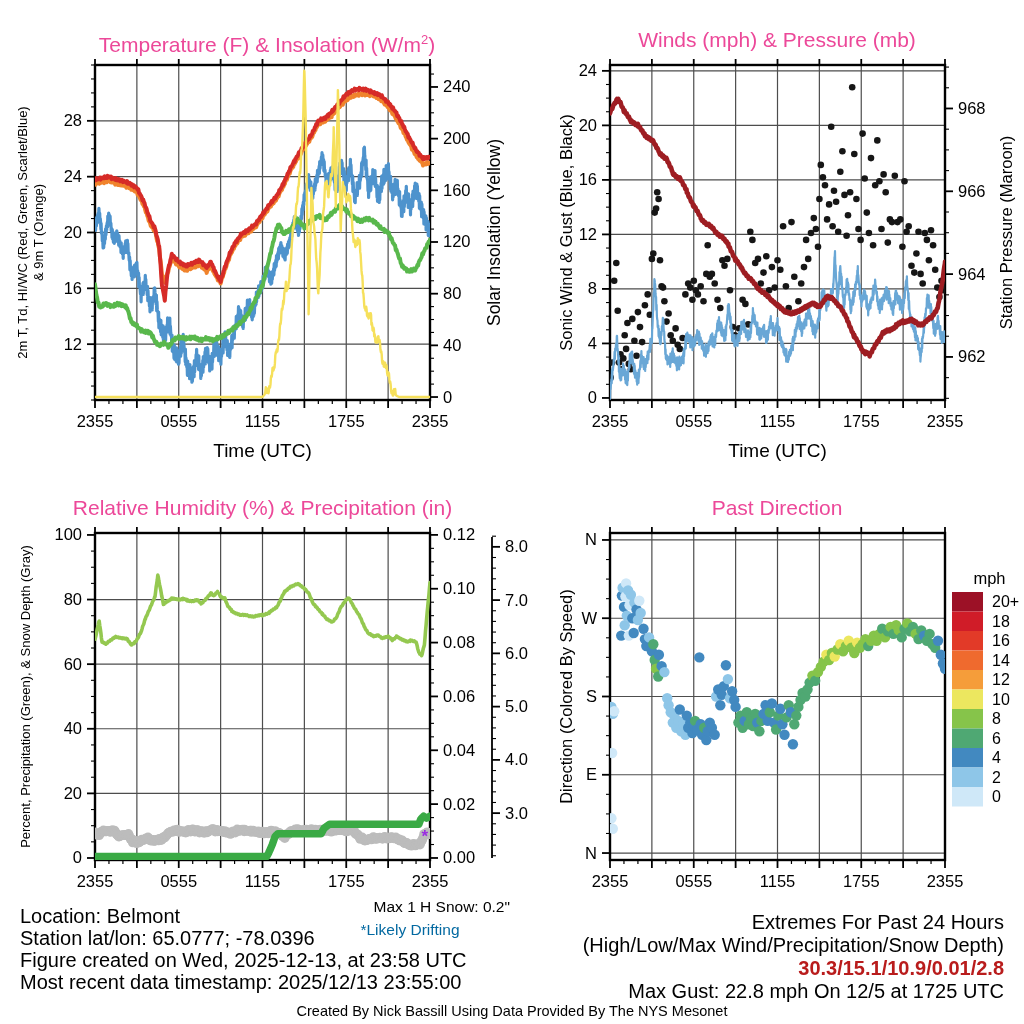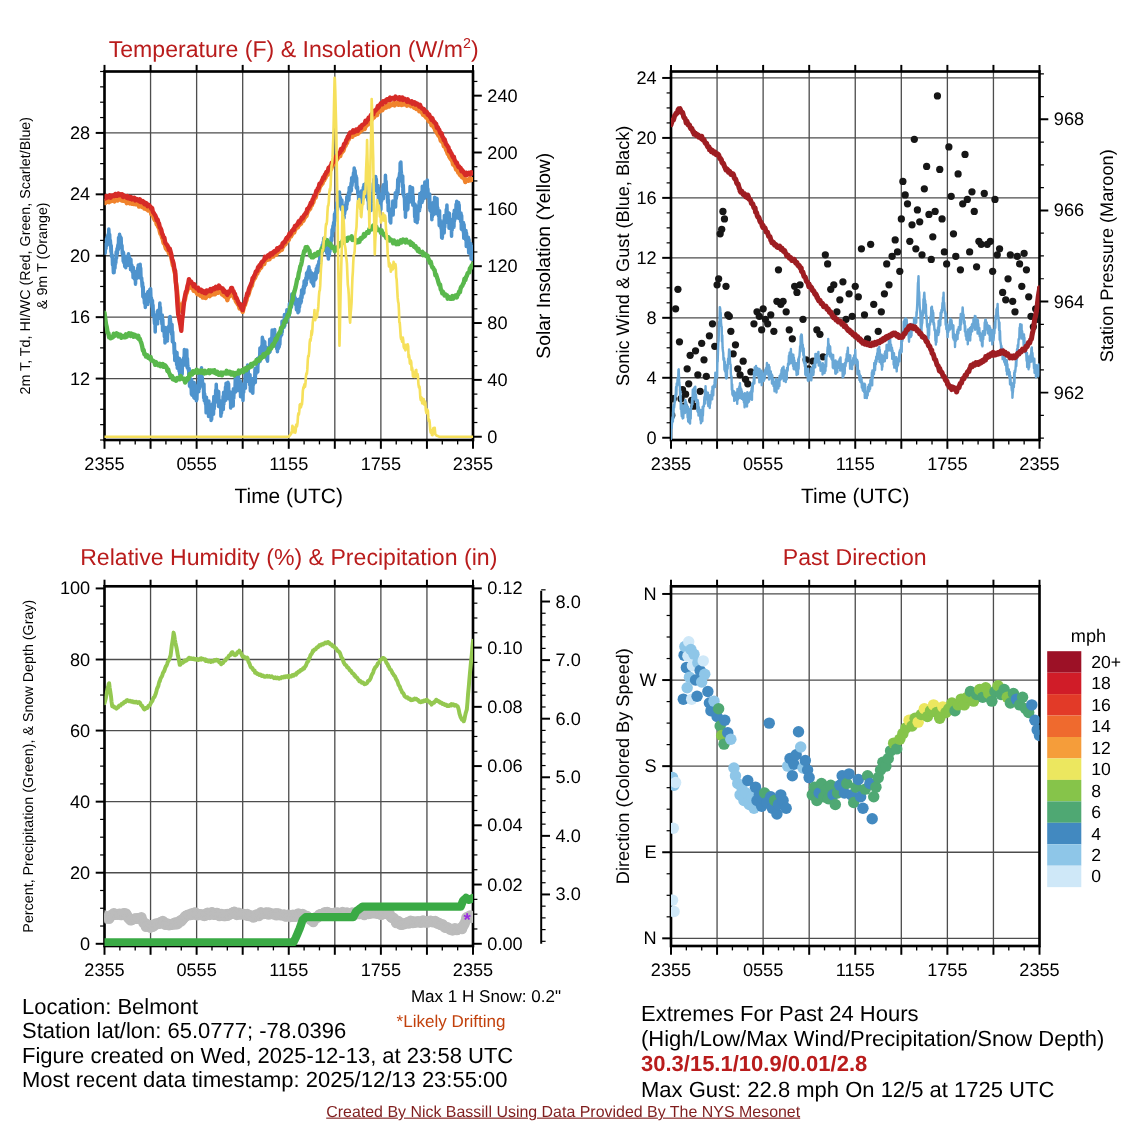--- a/index.html
+++ b/index.html
@@ -1,25 +1,25 @@
 <!DOCTYPE html>
 <html><head>
 <meta charset="utf-8">
 <style>
   html,body{margin:0;padding:0;background:#fff;}
   #page{position:relative;width:1024px;height:1024px;background:#fff;
         font-family:"Liberation Sans",sans-serif;color:#000;overflow:hidden;}
   #plots{position:absolute;left:0;top:0;}
-  .chart-title{position:absolute;text-align:center;font-size:21px;line-height:24px;color:#b91c1c;white-space:nowrap;}
+  .chart-title{position:absolute;text-align:center;font-size:21px;line-height:24px;color:#ec4899;white-space:nowrap;}
   .chart-title sup{font-size:13px;}
   .foot{position:absolute;font-size:20px;line-height:22px;}
   .f-left{left:20px;top:905px;text-align:left;}
   .snow-note{left:300px;top:896px;width:210px;text-align:right;font-size:15.5px;}
   .drift-note{left:340px;top:919px;width:140px;text-align:center;font-size:15.5px;}
-  .f-right{right:20px;top:911px;text-align:left;line-height:23px;}
+  .f-right{right:20px;top:911px;text-align:right;line-height:23px;}
   .f-right .vals{font-weight:bold;}
   .credit{left:0;top:1000px;width:1024px;text-align:center;font-size:14.5px;}
 </style>
 </head>
 <body>
 <div id="page">
 
 <svg id="plots" width="1024" height="1024" viewBox="0 0 1024 1024">
       <clipPath id="cp0">
         <rect x="95" y="65" width="335" height="335"></rect>
@@ -1213,37 +1213,38 @@
       <rect x="952" y="748" width="31" height="19.5" fill="#4289c0"></rect>
       <text x="992" y="763.25" font-size="16" text-anchor="start" fill="#000" font-family="&quot;Liberation Sans&quot;,sans-serif">4</text>
       <rect x="952" y="767.5" width="31" height="19.5" fill="#8ec6e8"></rect>
       <text x="992" y="782.75" font-size="16" text-anchor="start" fill="#000" font-family="&quot;Liberation Sans&quot;,sans-serif">2</text>
       <rect x="952" y="787" width="31" height="19.5" fill="#cfe8f8"></rect>
       <text x="992" y="802.25" font-size="16" text-anchor="start" fill="#000" font-family="&quot;Liberation Sans&quot;,sans-serif">0</text>
     </svg>
 
 <div class="chart-title" style="left:62px;top:28px;width:410px;"><span>Temperature (F) &amp; Insolation (W/m</span><sup>2</sup><span>)</span></div>
 
+<div class="chart-title" style="left:572px;top:28px;width:410px;">Winds (mph) &amp; Pressure (mb)</div>
 
 <div class="chart-title" style="left:35px;top:496px;width:455px;">Relative Humidity (%) &amp; Precipitation (in)</div>
 
 <div class="chart-title" style="left:572px;top:496px;width:410px;">Past Direction</div>
 
 <div class="foot f-left">
   <div>Location: Belmont</div>
   <div>Station lat/lon: 65.0777; -78.0396</div>
   <div>Figure created on Wed, 2025-12-13, at 23:58 UTC</div>
   <div>Most recent data timestamp: 2025/12/13 23:55:00</div>
 </div>
 
 <div class="foot snow-note">Max 1 H Snow: 0.2"</div>
-<div class="foot drift-note" id="driftNote" style="color: #c2410c;">*Likely Drifting</div>
+<div class="foot drift-note" id="driftNote" style="color: #0369a1;">*Likely Drifting</div>
 
 <div class="foot f-right">
   <div>Extremes For Past 24 Hours</div>
   <div>(High/Low/Max Wind/Precipitation/Snow Depth)</div>
   <div class="vals" id="extremesVals" style="color: #b91c1c;">30.3/15.1/10.9/0.01/2.8</div>
   <div>Max Gust: 22.8 mph On 12/5 at 1725 UTC</div>
 </div>
 
-<div class="foot credit" id="creditLine" style="color: #7f1d1d; text-decoration: underline;">Created By Nick Bassill Using Data Provided By The NYS Mesonet</div>
+<div class="foot credit" id="creditLine" style="color: #000000;">Created By Nick Bassill Using Data Provided By The NYS Mesonet</div>
 
 </div>
 
 </body></html>

